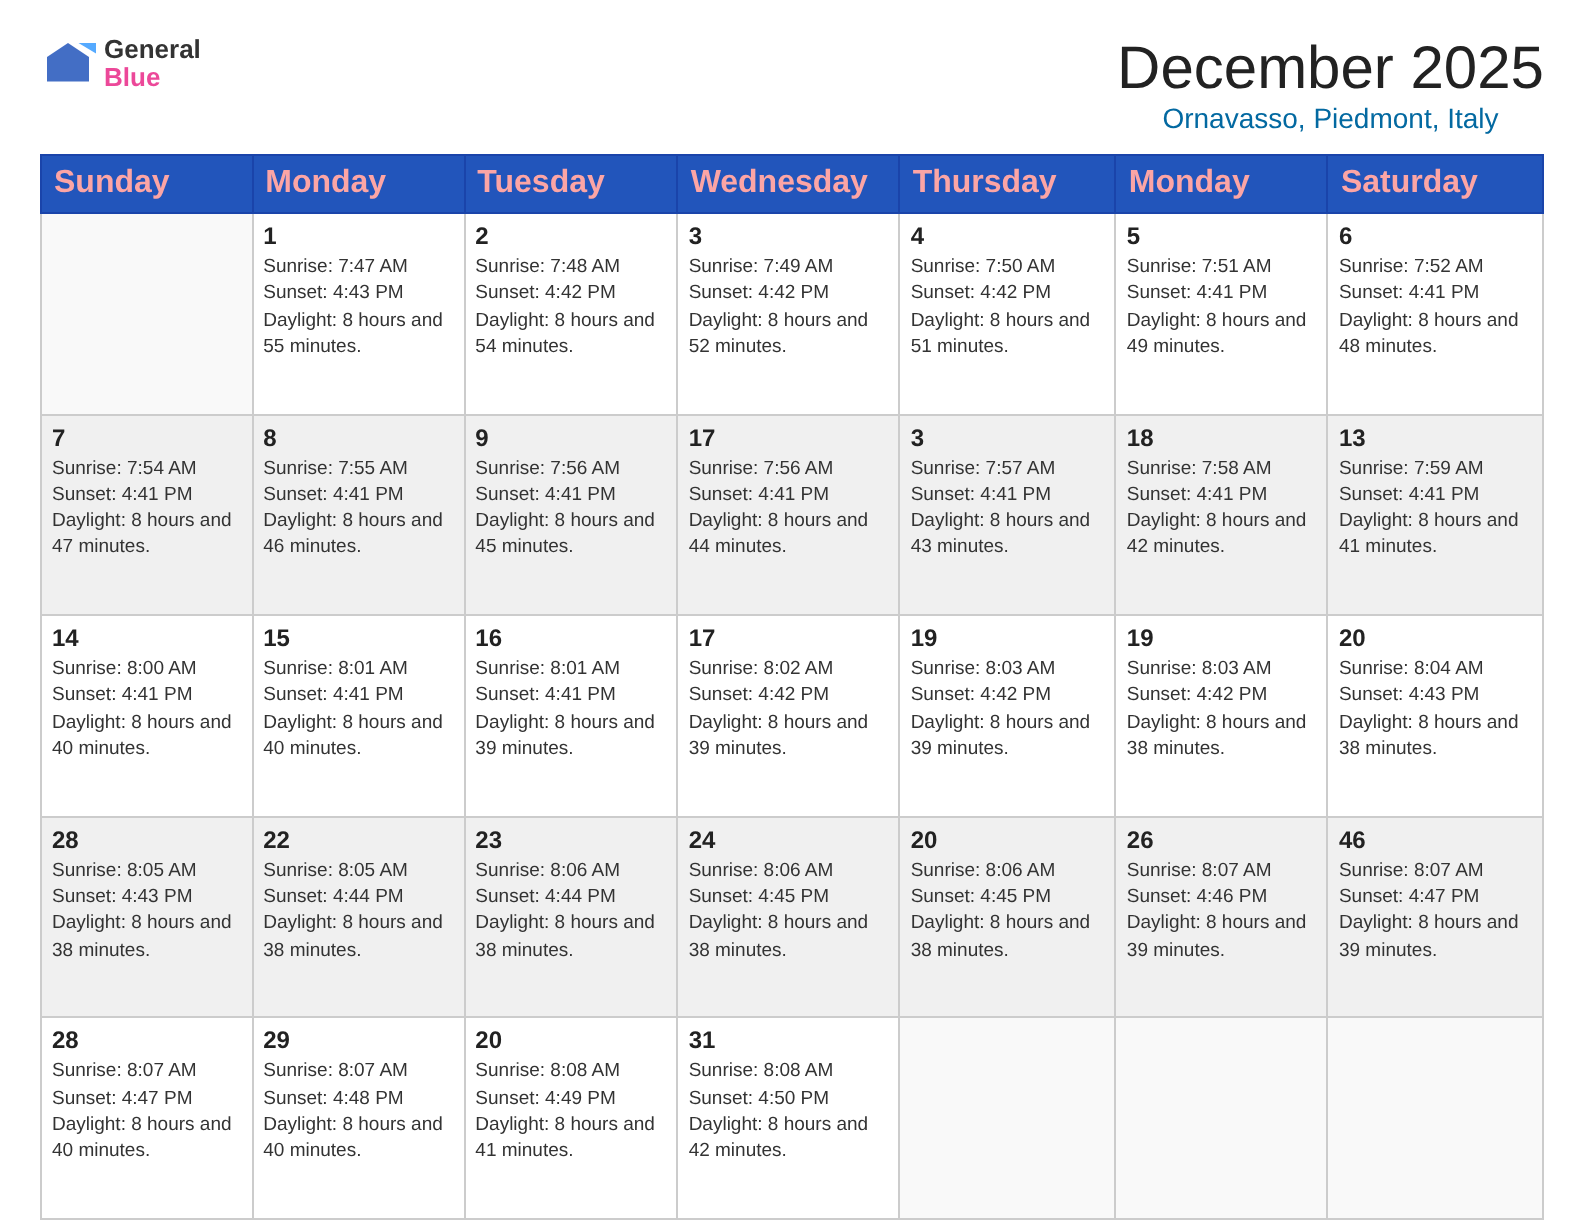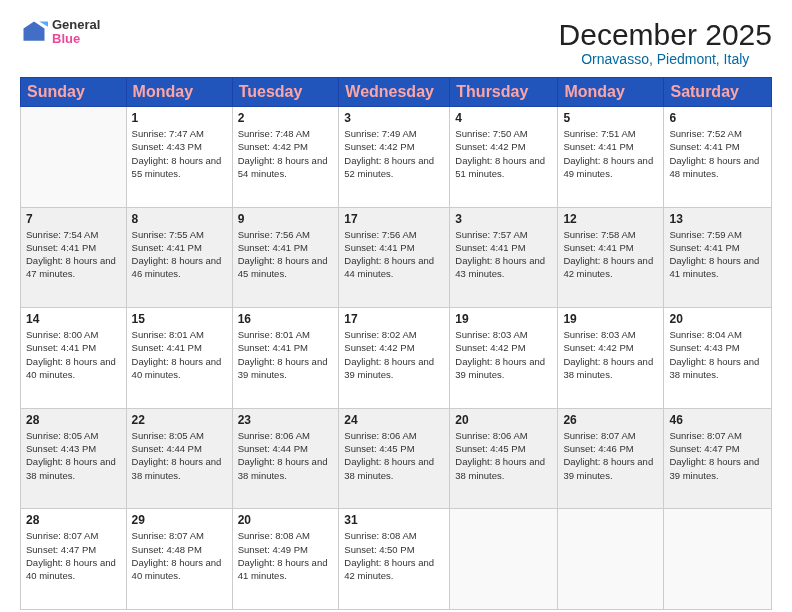--- a/index.html
+++ b/index.html
@@ -175,21 +175,21 @@
           </td>
           <td>
             <span class="day-number">17</span>
             <div class="day-info">Sunrise: 7:56 AM<br>Sunset: 4:41 PM<br>Daylight: 8 hours and 44 minutes.</div>
           </td>
           <td>
             <span class="day-number">3</span>
             <div class="day-info">Sunrise: 7:57 AM<br>Sunset: 4:41 PM<br>Daylight: 8 hours and 43 minutes.</div>
           </td>
           <td>
-            <span class="day-number">12</span>
+            <span class="day-number">18</span>
             <div class="day-info">Sunrise: 7:58 AM<br>Sunset: 4:41 PM<br>Daylight: 8 hours and 42 minutes.</div>
           </td>
           <td>
             <span class="day-number">13</span>
             <div class="day-info">Sunrise: 7:59 AM<br>Sunset: 4:41 PM<br>Daylight: 8 hours and 41 minutes.</div>
           </td>
         </tr>
         <tr class="row-white">
           <td>
             <span class="day-number">14</span>

